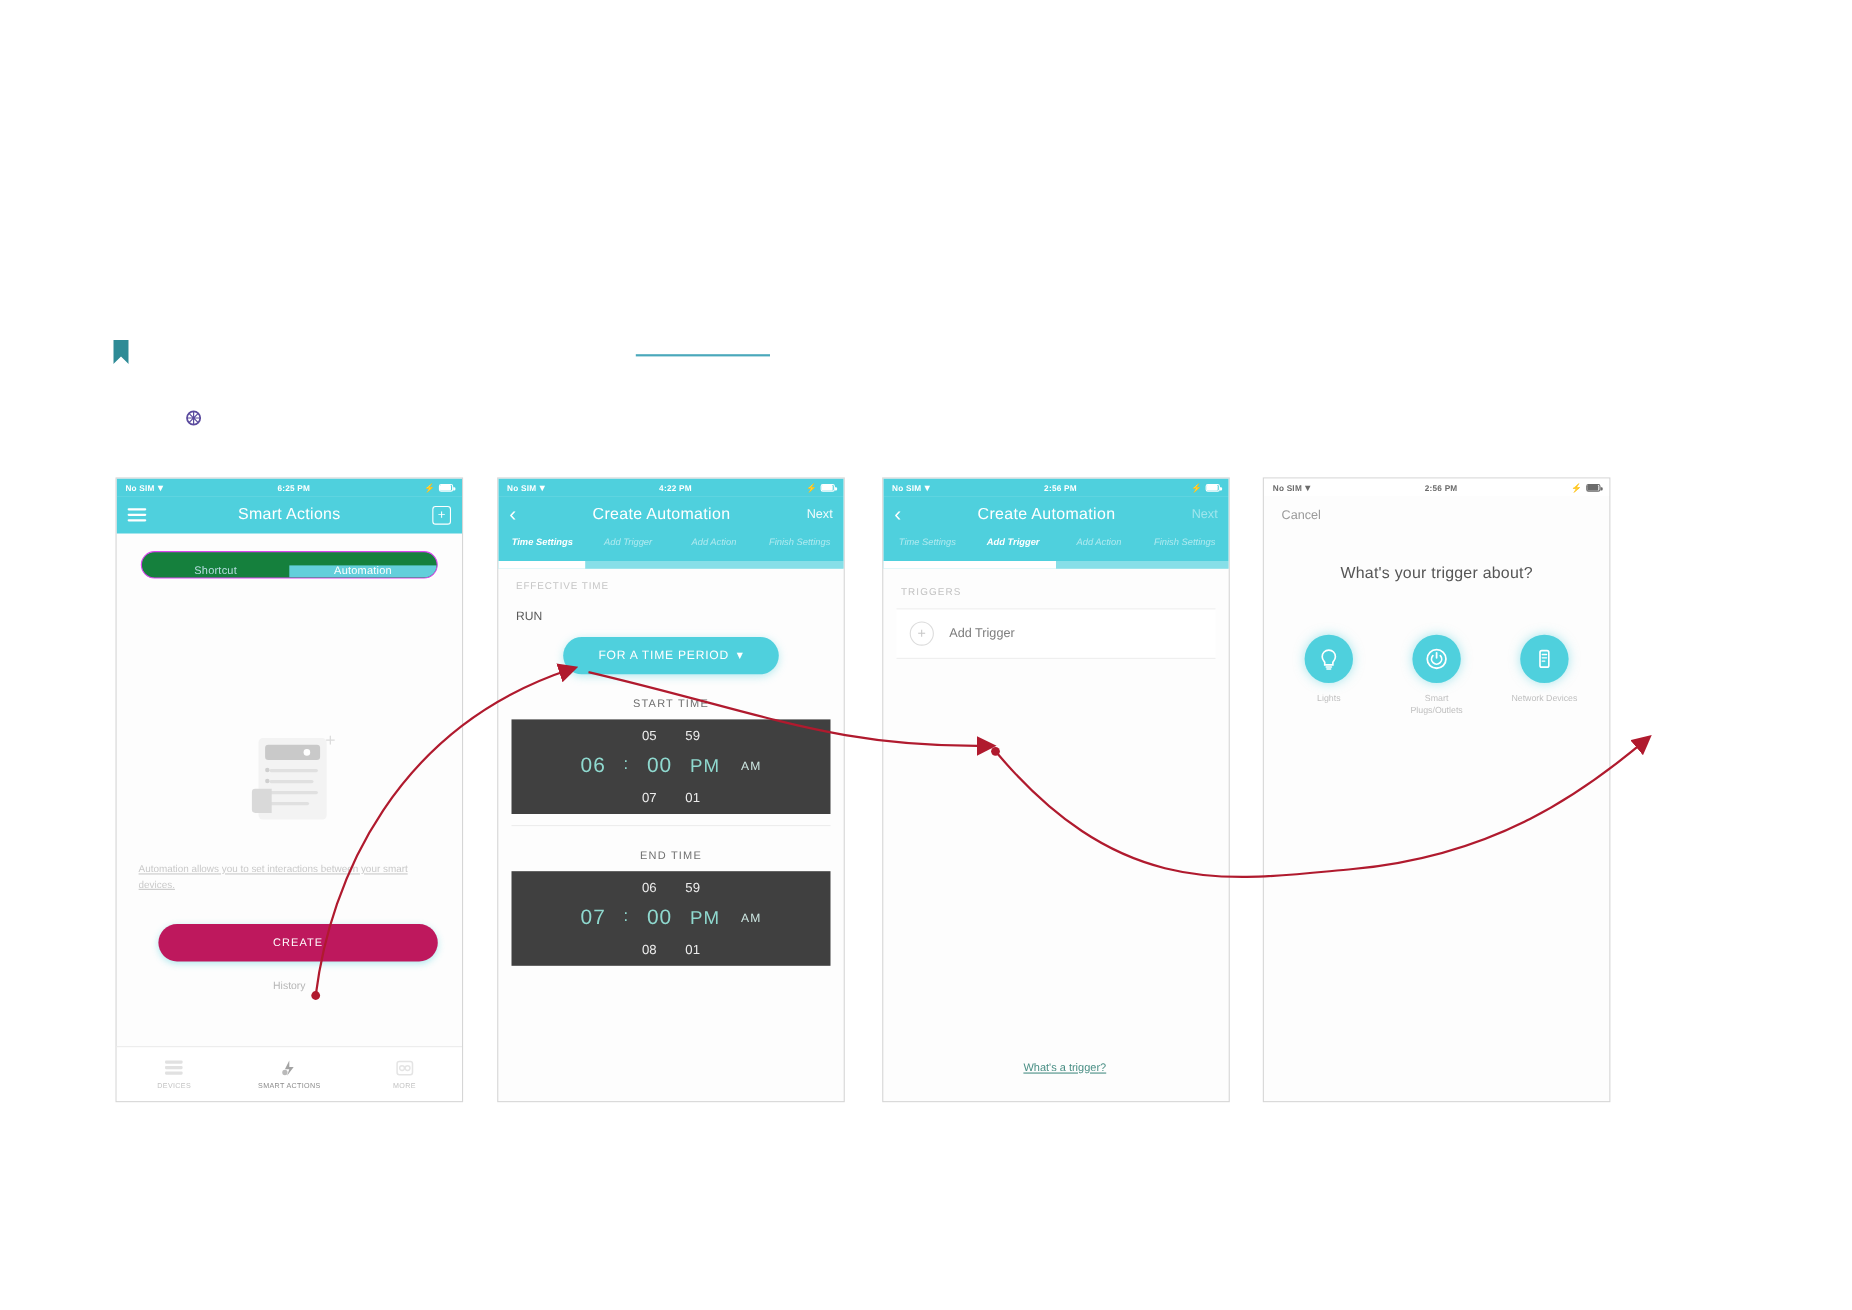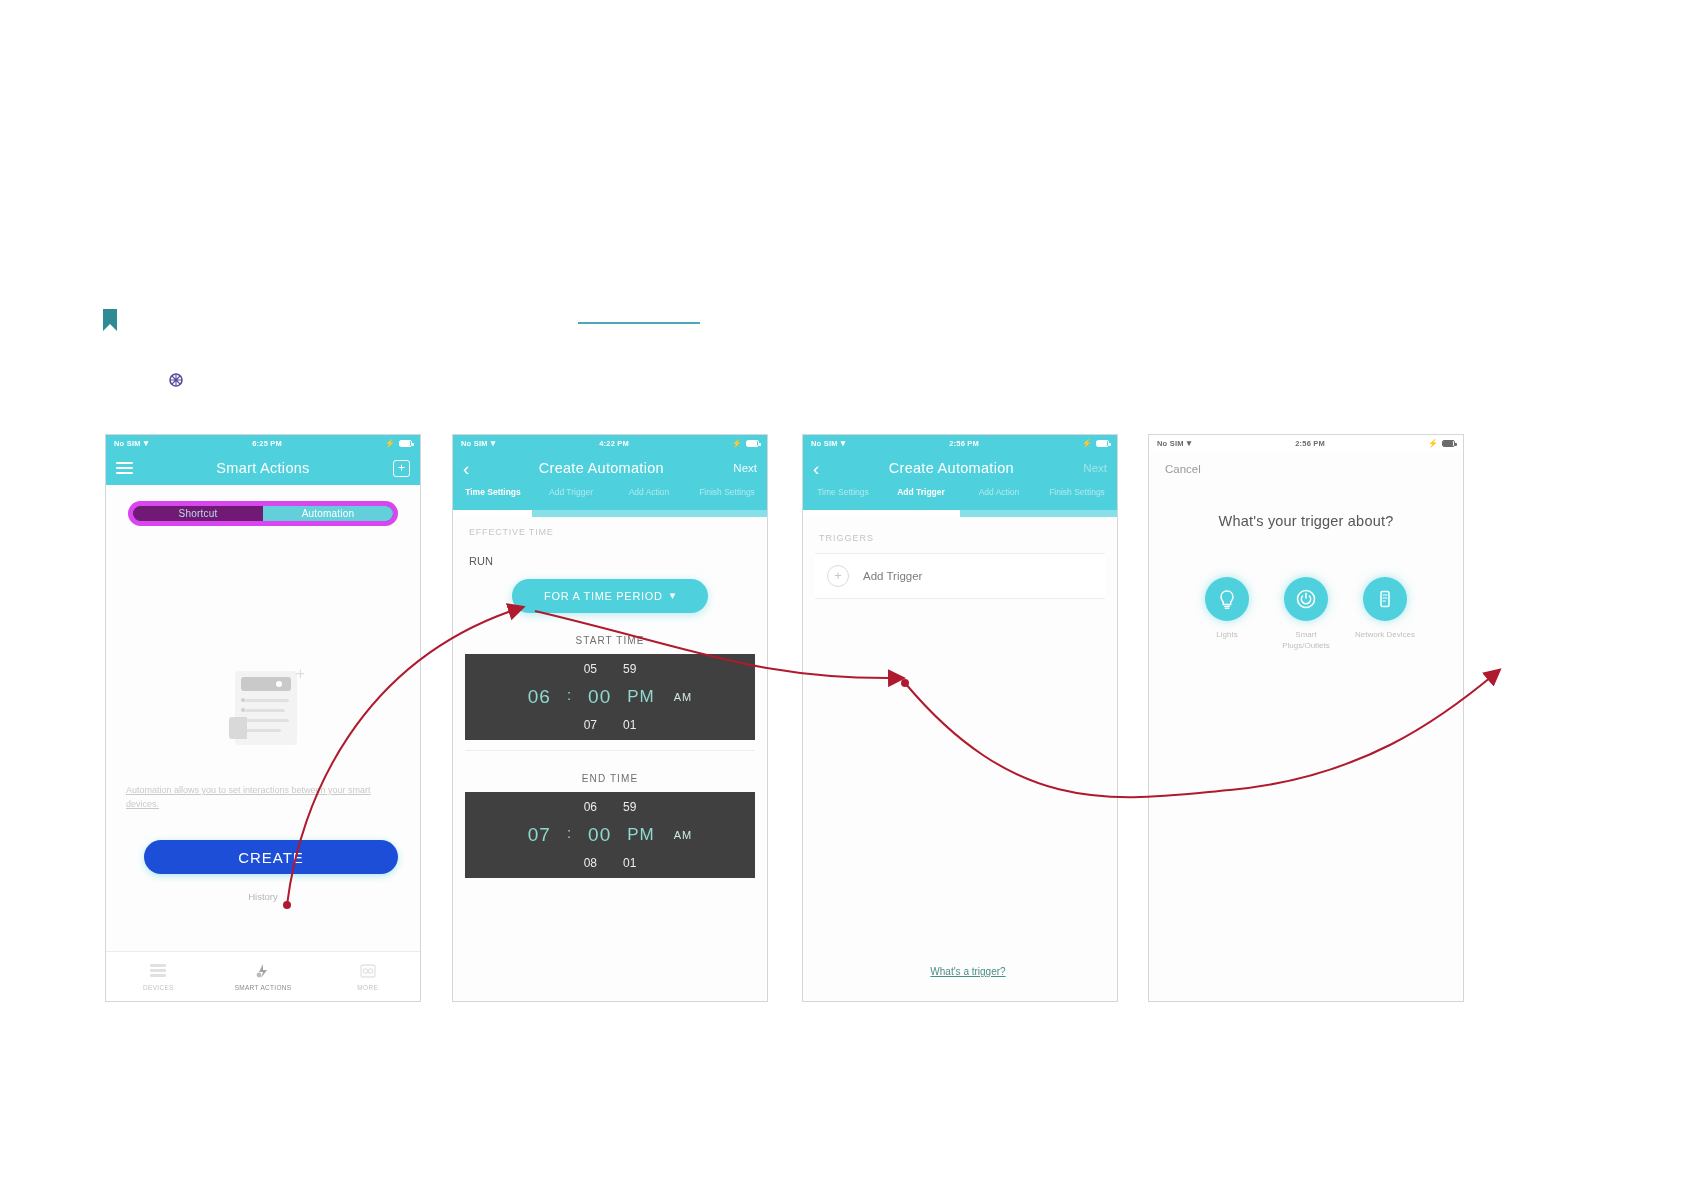--- a/index.html
+++ b/index.html
@@ -51,31 +51,32 @@
   }
   .nav-title { font-size: 14.5px; font-weight: 500; letter-spacing: .3px; }
   .nav-action { font-size: 11.5px; opacity: .92; }
   .hamburger { width: 17px; }
   .hamburger span { display: block; height: 2px; background: #fff; margin: 3px 0; border-radius: 1px; }
   .chev-back { font-size: 19px; line-height: 1; font-weight: 300; }
   .plus-box { width: 17px; height: 17px; border: 1.5px solid #fff; border-radius: 3px;
     display:flex; align-items:center; justify-content:center; font-size: 12px; line-height:1;}
 
   
-  .steps { display: flex; padding: 2px 10px 12px; gap: 18px; }
+  .steps { display: flex; padding: 2px 10px 12px; gap: 18px; font-style: italic; }
   .step { flex: 1; text-align: center; font-size: 8.5px; line-height: 1.25; color: rgba(255,255,255,.55); }
   .step.active { color: #ffffff; font-weight: bold; }
   .progress-track { height: 7px; background: rgba(255,255,255,.32); width: 100%; }
   .progress-fill { height: 7px; background: #ffffff; }
 
   
   .seg-wrap { padding: 16px 22px 0; }
   .segmented {
-    display: flex; height: 25px; border: 5px solid #d946ef; border-radius: 13px; overflow: hidden;
-    background: #701a75;
+    display: flex; height: 25px; border: 1px solid #d946ef; border-radius: 13px; overflow: hidden;
+    background: #15803d;
+    align-items: flex-end;
   }
   .seg { flex: 1; display: flex; align-items: center; justify-content: center;
     font-size: 10px; color: #b9dde2; letter-spacing: .2px;}
   .seg.on { background: #63cfdb; color: #ffffff; }
 
   .empty-art { position: absolute; left: 0; right: 0; top: 230px; display:flex; justify-content:center; }
   .art-card { width: 76px; height: 84px; position: relative; }
   .art-card .sheet { position: absolute; left: 10px; top: 6px; width: 62px; height: 74px;
     background: #f3f3f3; border-radius: 4px; }
   .art-card .bar { position: absolute; left: 16px; top: 12px; width: 50px; height: 14px;
@@ -85,23 +86,23 @@
   .art-card .ln { position: absolute; left: 20px; height: 3px; background: #e0e0e0; border-radius: 2px;}
   .art-card .tick { position:absolute; left: 16px; width: 4px; height: 4px; background: #cfcfcf; border-radius:50%;}
   .art-card .flap { position: absolute; left: 4px; top: 52px; width: 18px; height: 22px; background: #d9d9d9; border-radius: 3px 0 0 3px;}
   .art-plus { position: absolute; right: -4px; top: 0px; color: #dcdcdc; font-size: 16px; }
 
   .empty-text { position: absolute; left: 20px; right: 20px; top: 348px; text-align: left;
      font-size: 9px; color: #c9c9c9; line-height: 1.6; text-decoration: underline; }
 
   .cta {
     position: absolute; left: 22px; right: 22px; top: 405px; height: 34px;
-    background: #1d4ed8; border-radius: 18px; color: #fff;
+    background: #be185d; border-radius: 18px; color: #fff;
     display: flex; align-items: center; justify-content: center;
-    font-size: 15px; letter-spacing: 1px; box-shadow: 0 2px 7px rgba(79,208,221,.45); margin-left: 16px;
+    font-size: 10px; letter-spacing: 1px; box-shadow: 0 2px 7px rgba(79,208,221,.45); margin-left: 16px;
   }
   .history-link { position: absolute; left: 0; right: 0; top: 456px; text-align: center;
     font-size: 9.5px; color: #b6b6b6; }
 
   .tabbar { position: absolute; left:0; right:0; bottom: 0; height: 50px;
     border-top: 1px solid #ececec; display: flex; background: #fff; }
   .tab { flex: 1; display:flex; flex-direction: column; align-items: center; justify-content:center; gap:5px;}
   .tab-ico { width: 18px; height: 16px; opacity: .45; }
   .tab-lbl { font-size: 6.5px; color: #c4c4c4; letter-spacing: .3px; text-transform: uppercase;}
   .tab.active .tab-lbl { color: #8d8d8d; }
@@ -134,21 +135,21 @@
     border-bottom: 1px solid #eee; display: flex; align-items: center; gap: 14px; padding: 0 12px;}
   .circ-plus { width: 22px; height: 22px; border: 1px solid #dcdcdc; border-radius: 50%;
      display:flex; align-items:center; justify-content:center; color: #c8c8c8; font-size: 13px;}
   .add-lbl { font-size: 11.5px; color: #7d7d7d; }
   .trigger-help { position:absolute; left:16px; right:0; bottom: 24px; text-align:center;
      font-size: 10px; color: #4a8f85; text-decoration: underline; }
 
   
   .cancel-bar { padding: 12px 16px 0; font-size: 11.5px; color: #9a9a9a; }
   .q-title { text-align: center; font-size: 14.5px; color: #565656; margin-top: 38px; letter-spacing: .2px;}
-  .choices { display: flex; justify-content: center; gap: 17px; margin-top: 48px; }
+  .choices { display: flex; justify-content: center; gap: 36px; margin-top: 48px; }
   .choice { width: 62px; text-align: center; }
   .choice-circ { width: 44px; height: 44px; border-radius: 50%; background: #4fd0dd; margin: 0 auto;
      display:flex; align-items:center; justify-content:center; box-shadow: 0 0 10px rgba(79,208,221,.5);}
   .choice-lbl { margin-top: 8px; font-size: 8px; color: #bfbfbf; line-height: 1.4; }
 
   
   .arrows { position: absolute; left: 0; top: 0; width: 1684px; height: 1191px; pointer-events: none; }
 </style>
 </head>
 <body>

